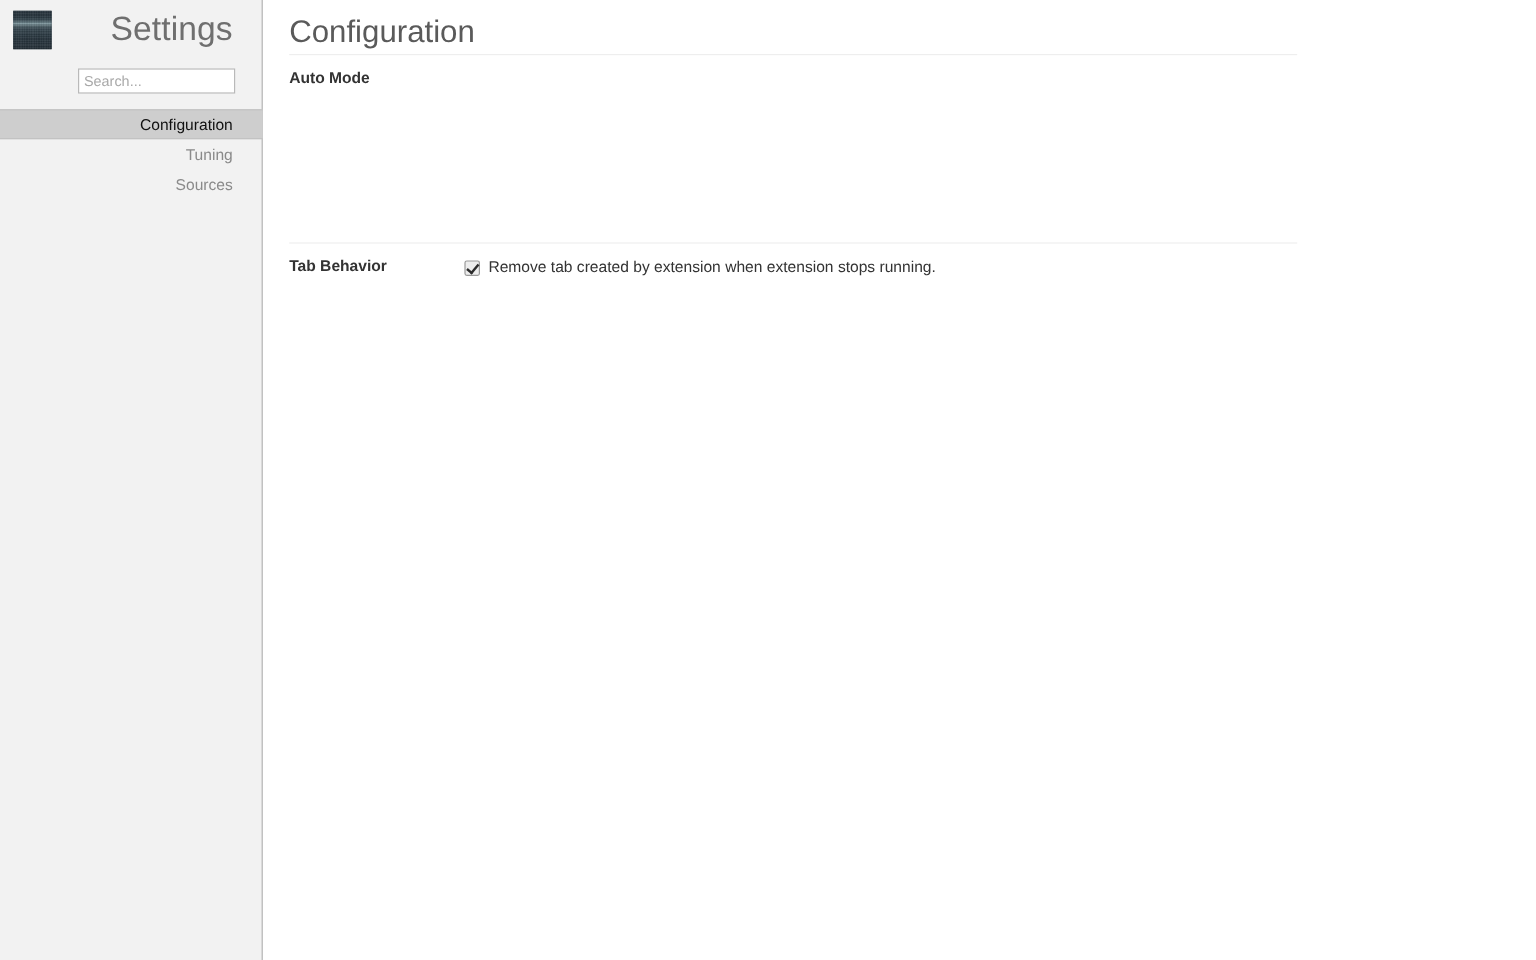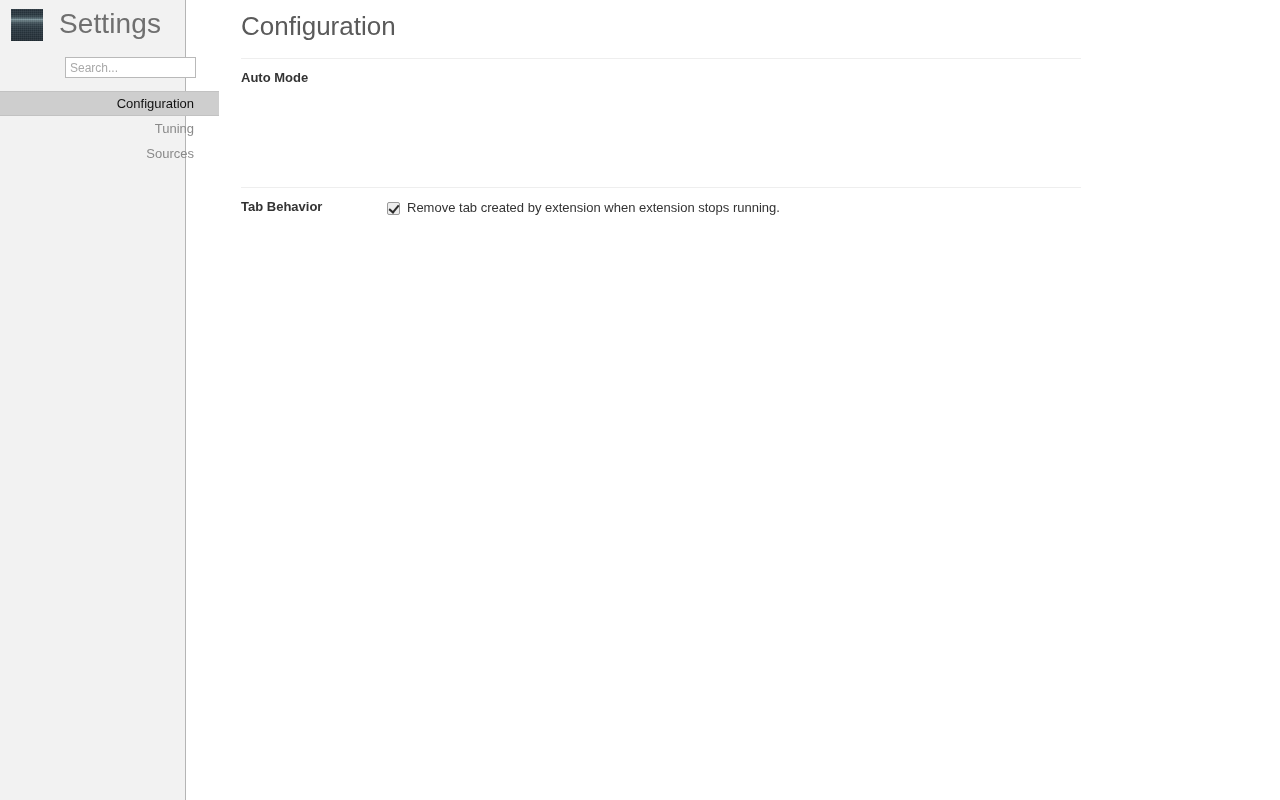--- a/index.html
+++ b/index.html
@@ -18,21 +18,21 @@
     width: 1280px;
     height: 800px;
     background: #ffffff;
   }
 
   
   .sidebar {
     position: absolute;
     left: 0;
     top: 0;
-    width: 186px;
+    width: 219px;
     height: 800px;
     background: #f2f2f2;
     border-right: 1px solid #b5b5b5;
     box-sizing: border-box;
   }
 
   .sidebar-header {
     position: relative;
     height: 48px;
   }
@@ -287,28 +287,28 @@
       <li class="nav-item">
         <span>Sources</span>
       </li>
     </ul>
   </div>
 
   <div class="content">
 
     <h2 class="page-title">Configuration</h2>
 
-    <div class="section" style="top:58px;">
+    <div class="section" style="top:45px;">
       <div class="section-divider"></div>
       <div class="section-body">
         <div class="section-label">Auto Mode</div>
       </div>
     </div>
 
-    <div class="section" style="top:187px;">
+    <div class="section" style="top:202px;">
       <div class="section-divider"></div>
       <div class="section-body">
         <div class="section-label">Tab Behavior</div>
         <div class="section-fields">
           <div class="field-row">
             <input type="checkbox" class="checkbox" id="cb-tab" checked="" style="">
             <label class="field-label" for="cb-tab">Remove tab created by extension when extension stops running.</label>
           </div>
         </div>
       </div>

